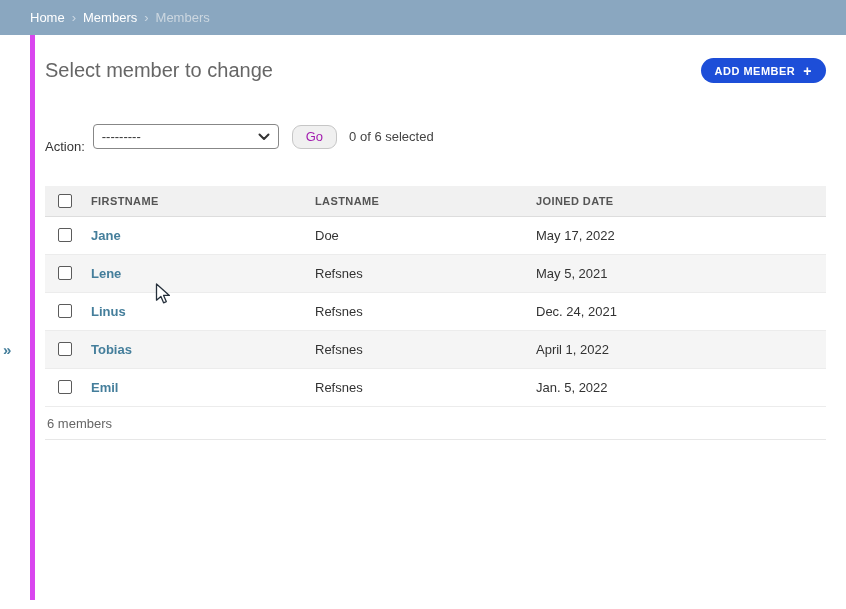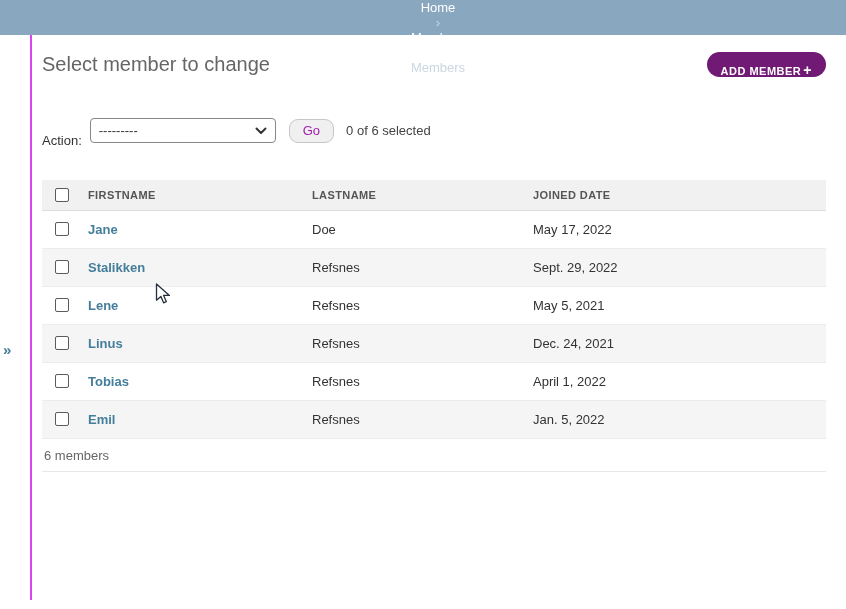--- a/index.html
+++ b/index.html
@@ -13,21 +13,20 @@
   }
 
   
   .breadcrumb-bar {
     height: 35px;
     background: #8aa7c0;
     padding: 0 0 0 30px;
     display: flex;
     align-items: center;
     font-size: 13px;
-    flex-direction: column;
   }
   .breadcrumb-bar a { color: #fff; text-decoration: none; cursor: pointer; }
   .breadcrumb-sep { color: rgba(255,255,255,0.55); margin: 0 7px; }
   .breadcrumb-current { color: #ccd7e0; }
 
   
   .layout { display: flex; }
   .left-rail {
     width: 30px;
     min-height: 565px;
@@ -41,50 +40,50 @@
     background: none;
     border: none;
     color: #447e9b;
     font-size: 15px;
     font-weight: bold;
     cursor: pointer;
     font-family: "Liberation Sans", sans-serif;
   }
   .content {
     flex: 1;
-    border-left: 2px solid #d946ef;
+    border-left: 5px solid #d946ef;
     min-height: 565px;
-    padding: 0 20px 0 10px;
+    padding: 6px 20px 0 10px;
   }
 
   
   .header-row {
     margin-top: 17px;
     display: flex;
     align-items: center;
     justify-content: space-between;
   }
   .page-title {
     font-size: 20px;
     font-weight: normal;
     color: #666;
   }
   .add-btn {
-    background: #701a75;
+    background: #1d4ed8;
     border: none;
     border-radius: 13px;
     height: 25px;
     padding: 0 14px;
     color: #fff;
     font-size: 11px;
     font-weight: bold;
     letter-spacing: 0.5px;
     display: inline-flex;
-    align-items: flex-end;
-    gap: 2px;
+    align-items: center;
+    gap: 8px;
     cursor: pointer;
     font-family: "Liberation Sans", sans-serif;
   }
   .add-btn .plus { font-size: 14px; font-weight: bold; line-height: 1; }
 
   
   .actions-row {
     margin-top: 36px;
     display: flex;
     align-items: center;
@@ -229,28 +228,20 @@
       <tbody>
   <tr>
     <td class="col-check">
               <input type="checkbox" style="">
             </td>
     <td><a class="member-link">Jane</a></td>
     <td>Doe</td>
     <td>May 17, 2022</td>
   </tr>
 
-  <tr>
-    <td class="col-check">
-              <input type="checkbox" style="">
-            </td>
-    <td><a class="member-link">Stalikken</a></td>
-    <td>Refsnes</td>
-    <td>Sept. 29, 2022</td>
-  </tr>
 
   <tr>
     <td class="col-check">
               <input type="checkbox" style="">
             </td>
     <td><a class="member-link">Lene</a></td>
     <td>Refsnes</td>
     <td>May 5, 2021</td>
   </tr>
 

